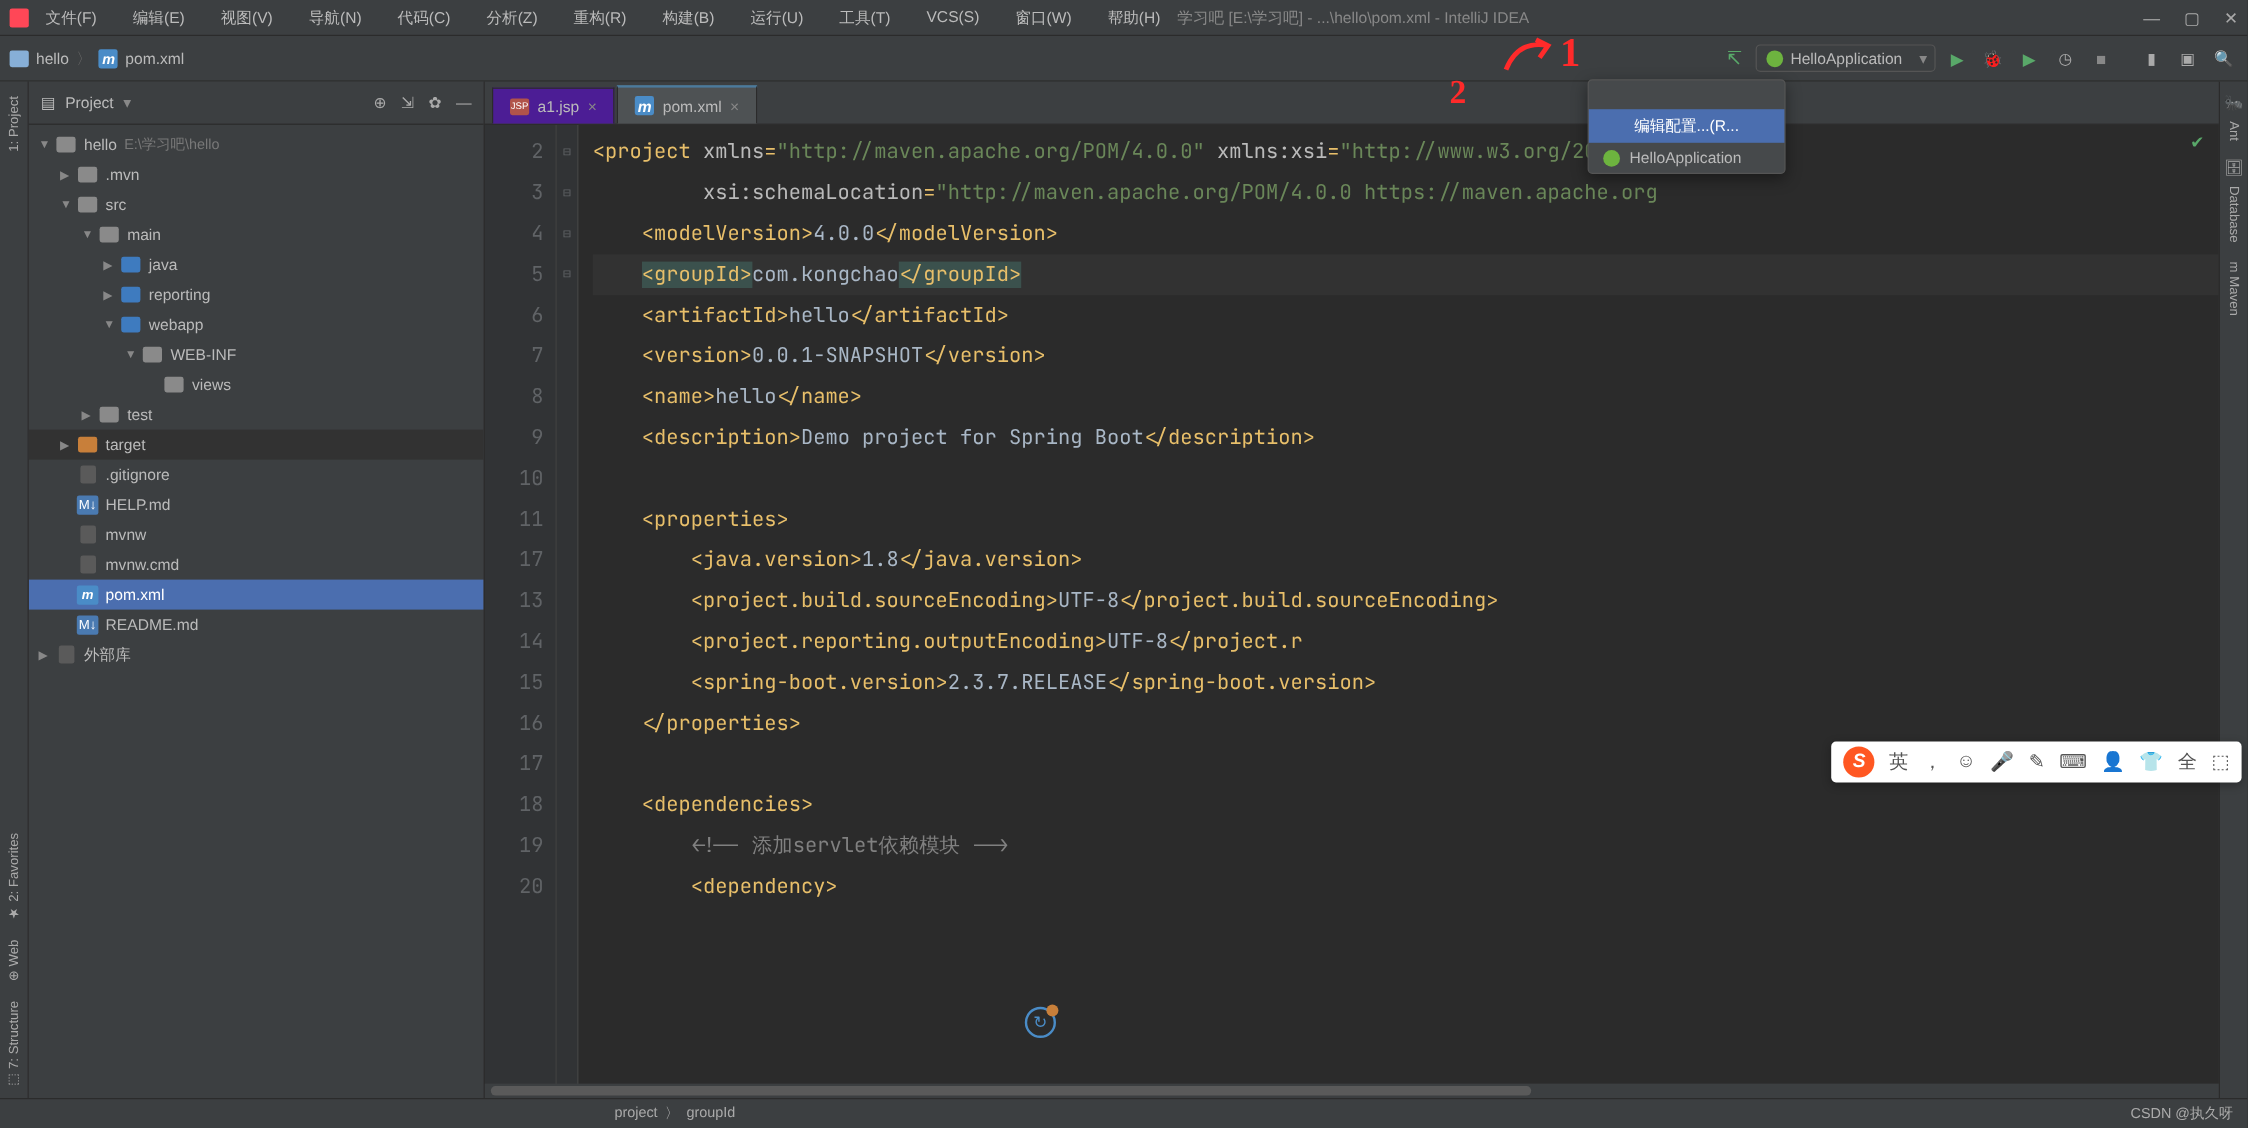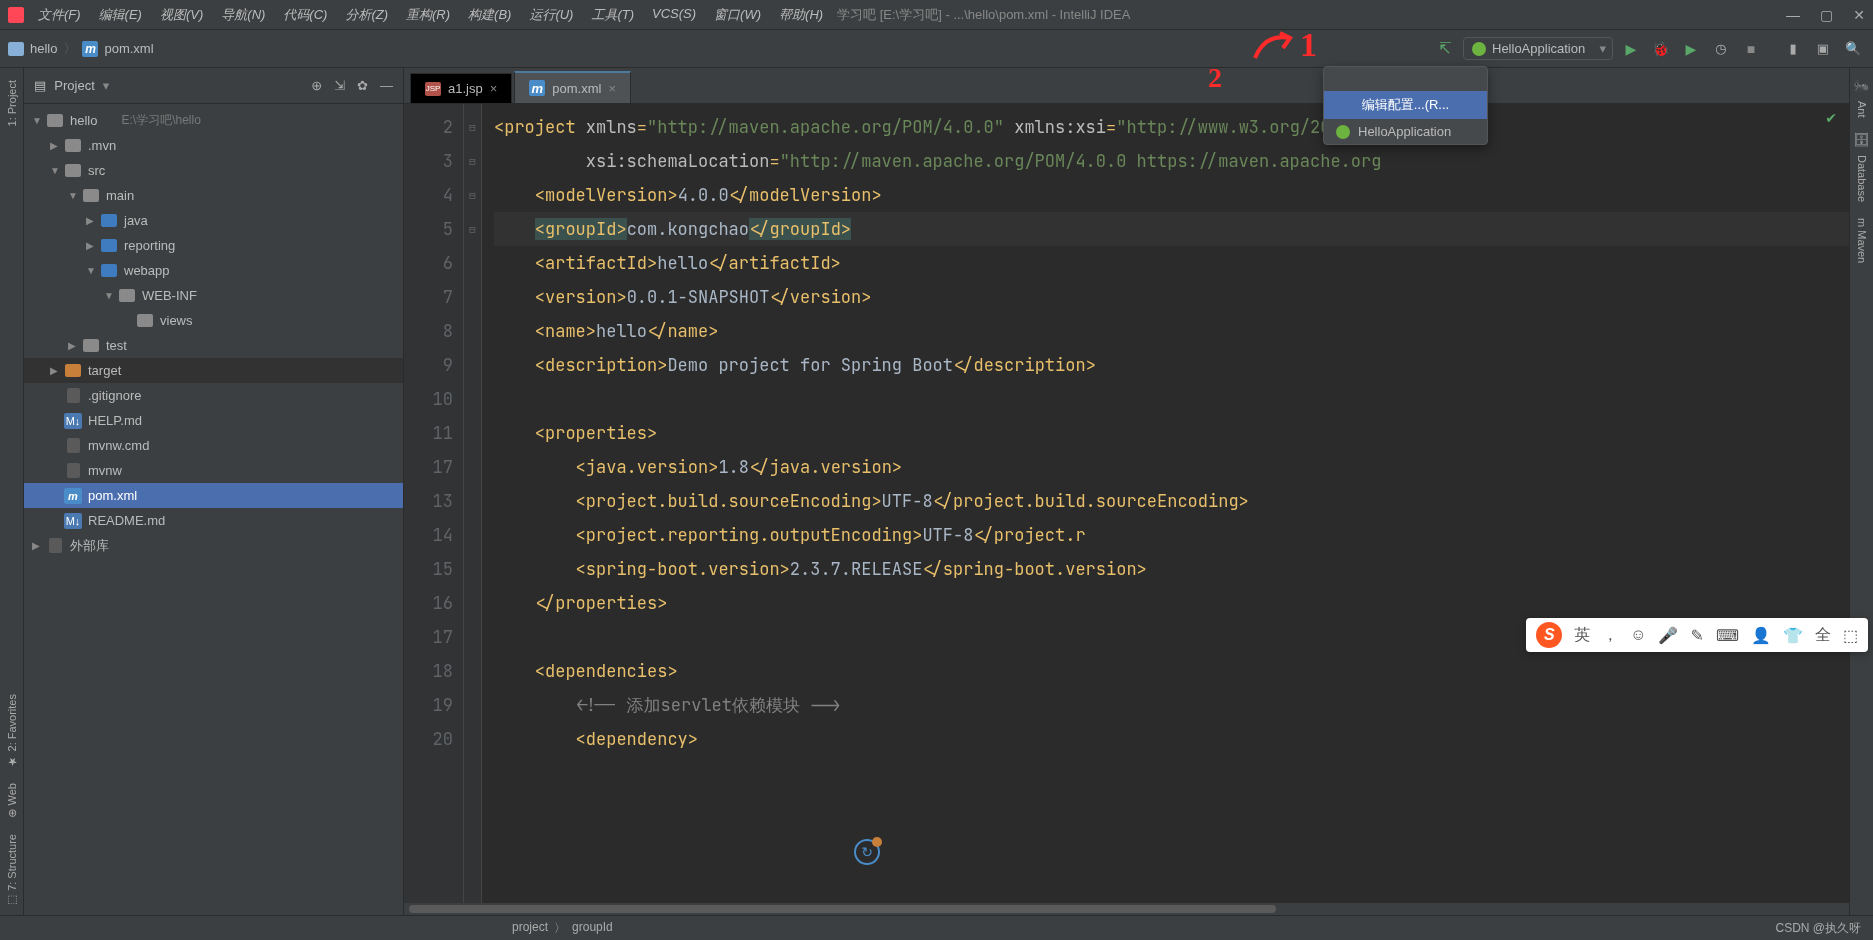--- a/index.html
+++ b/index.html
@@ -2,21 +2,21 @@
 <html><head>
 <meta charset="utf-8">
 <style>
 * { margin:0; padding:0; box-sizing:border-box; }
 body { font-family:"Microsoft YaHei",Arial,sans-serif; background:#3c3f41; color:#bbb; font-size:13px; overflow:hidden; width:1873px; height:940px; position:relative; }
 
 
 .titlebar { height:30px; background:#3c3f41; display:flex; align-items:center; padding:0 8px; justify-content:space-between; border-bottom:1px solid #2b2b2b; }
 .titlebar .left { display:flex; align-items:center; gap:8px; }
 .app-icon { width:16px; height:16px; background:#ff4757; border-radius:2px; }
-.titlebar .menus { display:flex; gap:6px;font-style:italic; }
+.titlebar .menus { display:flex; gap:18px; }
 .titlebar .menus span { padding:2px 6px; cursor:default; color:#bbb; }
 .titlebar .title-text { color:#888; }
 .win-controls { display:flex; gap:20px; color:#aaa; font-size:14px; }
 .win-controls span { cursor:default; }
 
 
 .navbar { height:38px; background:#3c3f41; display:flex; align-items:center; justify-content:space-between; padding:0 8px; border-bottom:1px solid #2b2b2b; }
 .breadcrumb { display:flex; align-items:center; gap:6px; }
 .breadcrumb .folder-icon { width:16px; height:14px; background:#87afd7; border-radius:2px; display:inline-block; }
 .breadcrumb .m-icon { width:16px; height:16px; background:#4a8cc7; color:#fff; font-weight:bold; font-style:italic; display:inline-flex; align-items:center; justify-content:center; border-radius:2px; font-size:12px; }
@@ -56,27 +56,27 @@
 .tree-row.target-hl { background:#323232; }
 .tree-row .arrow { width:14px; display:inline-block; color:#888; font-size:10px; }
 .tree-row .ficon { width:18px; height:16px; display:inline-flex; align-items:center; justify-content:center; margin-right:6px; font-size:11px; }
 .icon-folder { background:#8a8a8a; border-radius:2px; width:16px; height:13px; }
 .icon-folder-open { background:#8a8a8a; border-radius:2px; width:16px; height:13px; }
 .icon-folder-blue { background:#3e7bbf; border-radius:2px; width:16px; height:13px; }
 .icon-folder-orange { background:#c87f3a; border-radius:2px; width:16px; height:13px; }
 .icon-file { background:#5a5a5a; border-radius:2px; width:13px; height:15px; }
 .icon-m { background:#4a8cc7; color:#fff; font-weight:bold; font-style:italic; border-radius:2px; width:16px; height:16px; display:inline-flex; align-items:center; justify-content:center; }
 .icon-md { background:#4a7ab1; color:#fff; font-size:8px; border-radius:2px; width:16px; height:16px; display:inline-flex; align-items:center; justify-content:center; }
-.path-suffix { color:#787878; font-size:12px; margin-left:24px; }
+.path-suffix { color:#787878; font-size:12px; margin-left:6px; }
 .d0{padding-left:8px}.d1{padding-left:26px}.d2{padding-left:44px}.d3{padding-left:62px}.d4{padding-left:80px}.d5{padding-left:98px}
 
 
 .editor-area { flex:1; display:flex; flex-direction:column; background:#2b2b2b; position:relative; min-width:0; }
 .tabs { height:36px; background:#3c3f41; display:flex; align-items:flex-end; padding-left:6px; border-bottom:1px solid #2b2b2b; }
-.tab { background:#000000; padding:7px 14px; display:flex; align-items:center; gap:7px; border:1px solid #2b2b2b; border-bottom:none; color:#bbb; margin-right:2px; }
+.tab { background:#4c1d95; padding:7px 14px; display:flex; align-items:center; gap:7px; border:1px solid #2b2b2b; border-bottom:none; color:#bbb; margin-right:2px; }
 .tab.active { background:#4e5254; border-top:2px solid #4b7a9c; }
 .tab .close { color:#888; cursor:default; }
 .jsp-icon { width:16px; height:14px; background:#b1534a; color:#fff; font-size:8px; display:inline-flex; align-items:center; justify-content:center; border-radius:2px; }
 .code { flex:1; display:flex; overflow:hidden; font-family:"JetBrains Mono","Consolas",monospace; font-size:17px; }
 .gutter { width:60px; background:#313335; text-align:right; padding:6px 10px 6px 4px; color:#606366; line-height:34px; border-right:1px solid #444; }
 .fold-gutter { width:18px; background:#313335; border-right:1px solid #444; padding-top:6px; line-height:34px; color:#606366; text-align:center; font-size:11px; }
 .code-body { flex:1; padding:6px 0 6px 12px; line-height:34px; white-space:pre; overflow:hidden; }
 .tag { color:#e8bf6a; }
 .attr { color:#bababa; }
 .str { color:#6a8759; }
@@ -297,28 +297,28 @@
         <div class="tree-row d1">
           <span class="arrow"></span>
           <span class="ficon icon-md">M↓</span>
           <span>HELP.md</span>
         </div>
         <div class="tree-row d1">
           <span class="arrow"></span>
           <span class="ficon">
             <span class="icon-file"></span>
           </span>
+          <span>mvnw</span>
+        </div>
+        <div class="tree-row d1">
+          <span class="arrow"></span>
+          <span class="ficon">
+            <span class="icon-file"></span>
+          </span>
           <span>mvnw.cmd</span>
-        </div>
-        <div class="tree-row d1">
-          <span class="arrow"></span>
-          <span class="ficon">
-            <span class="icon-file"></span>
-          </span>
-          <span>mvnw</span>
         </div>
         <div class="tree-row d1 selected-hl">
           <span class="arrow"></span>
           <span class="ficon icon-m">m</span>
           <span>pom.xml</span>
         </div>
         <div class="tree-row d1">
           <span class="arrow"></span>
           <span class="ficon icon-md">M↓</span>
           <span>README.md</span>

